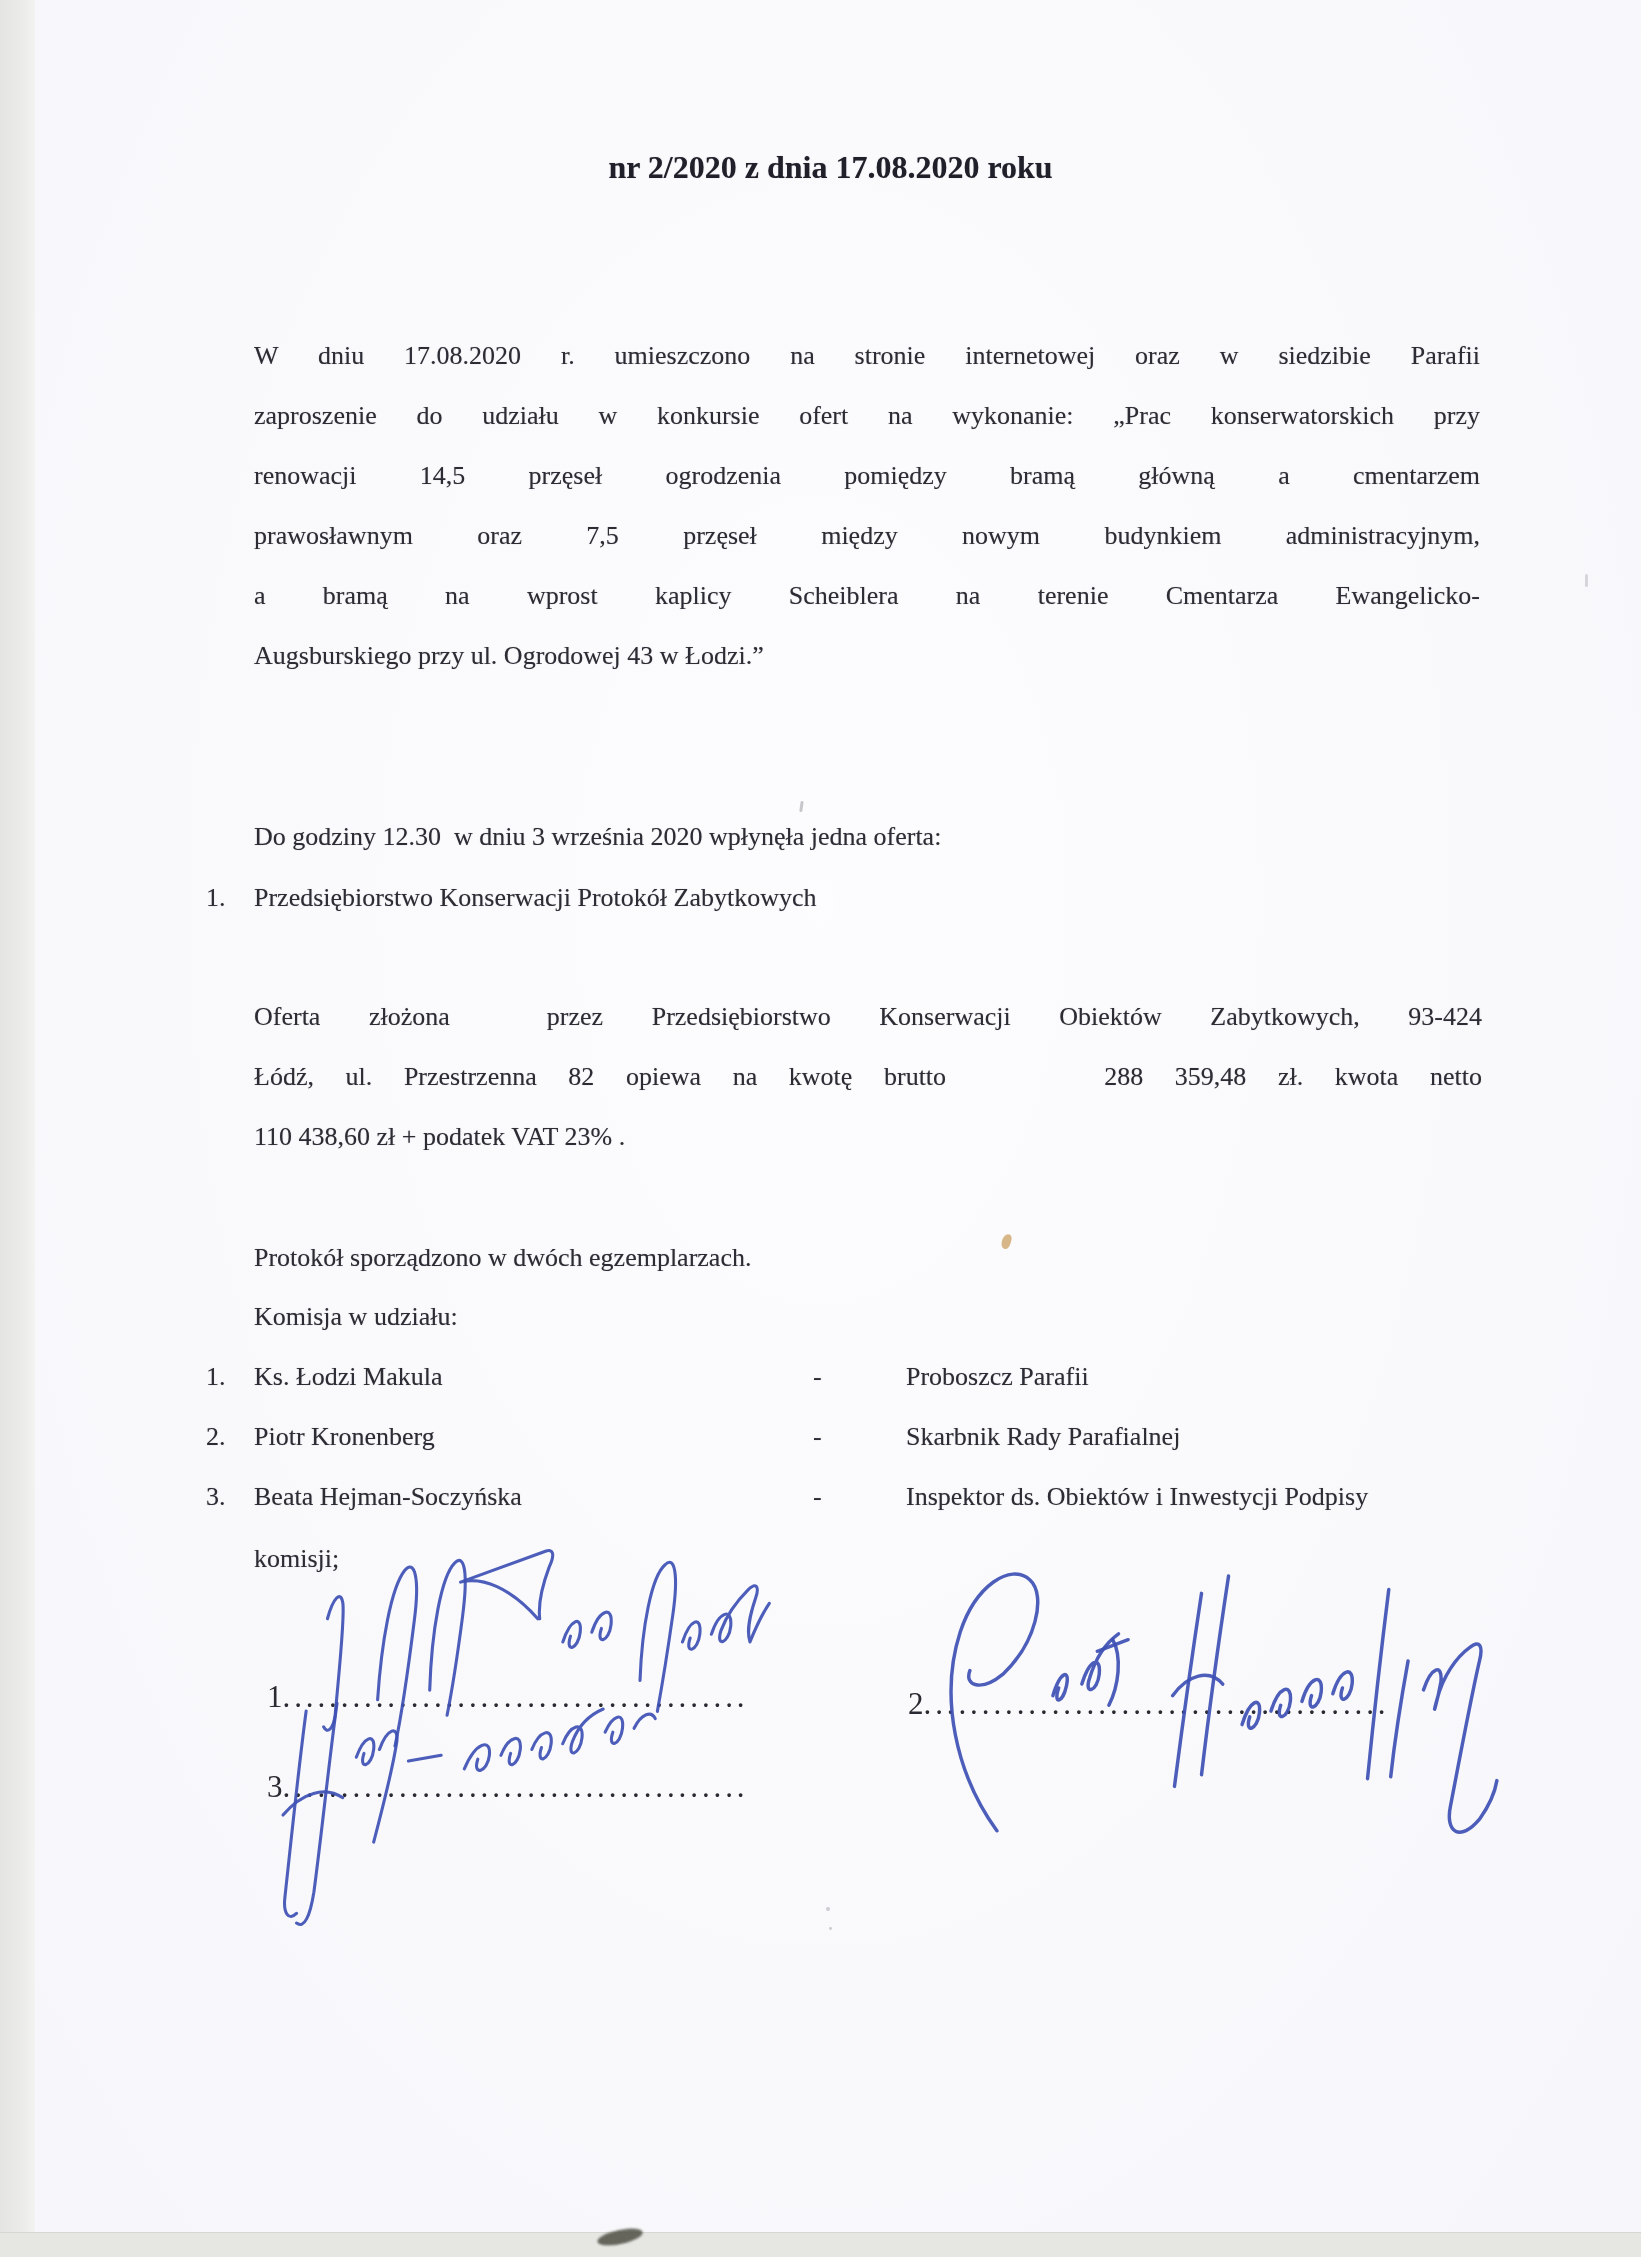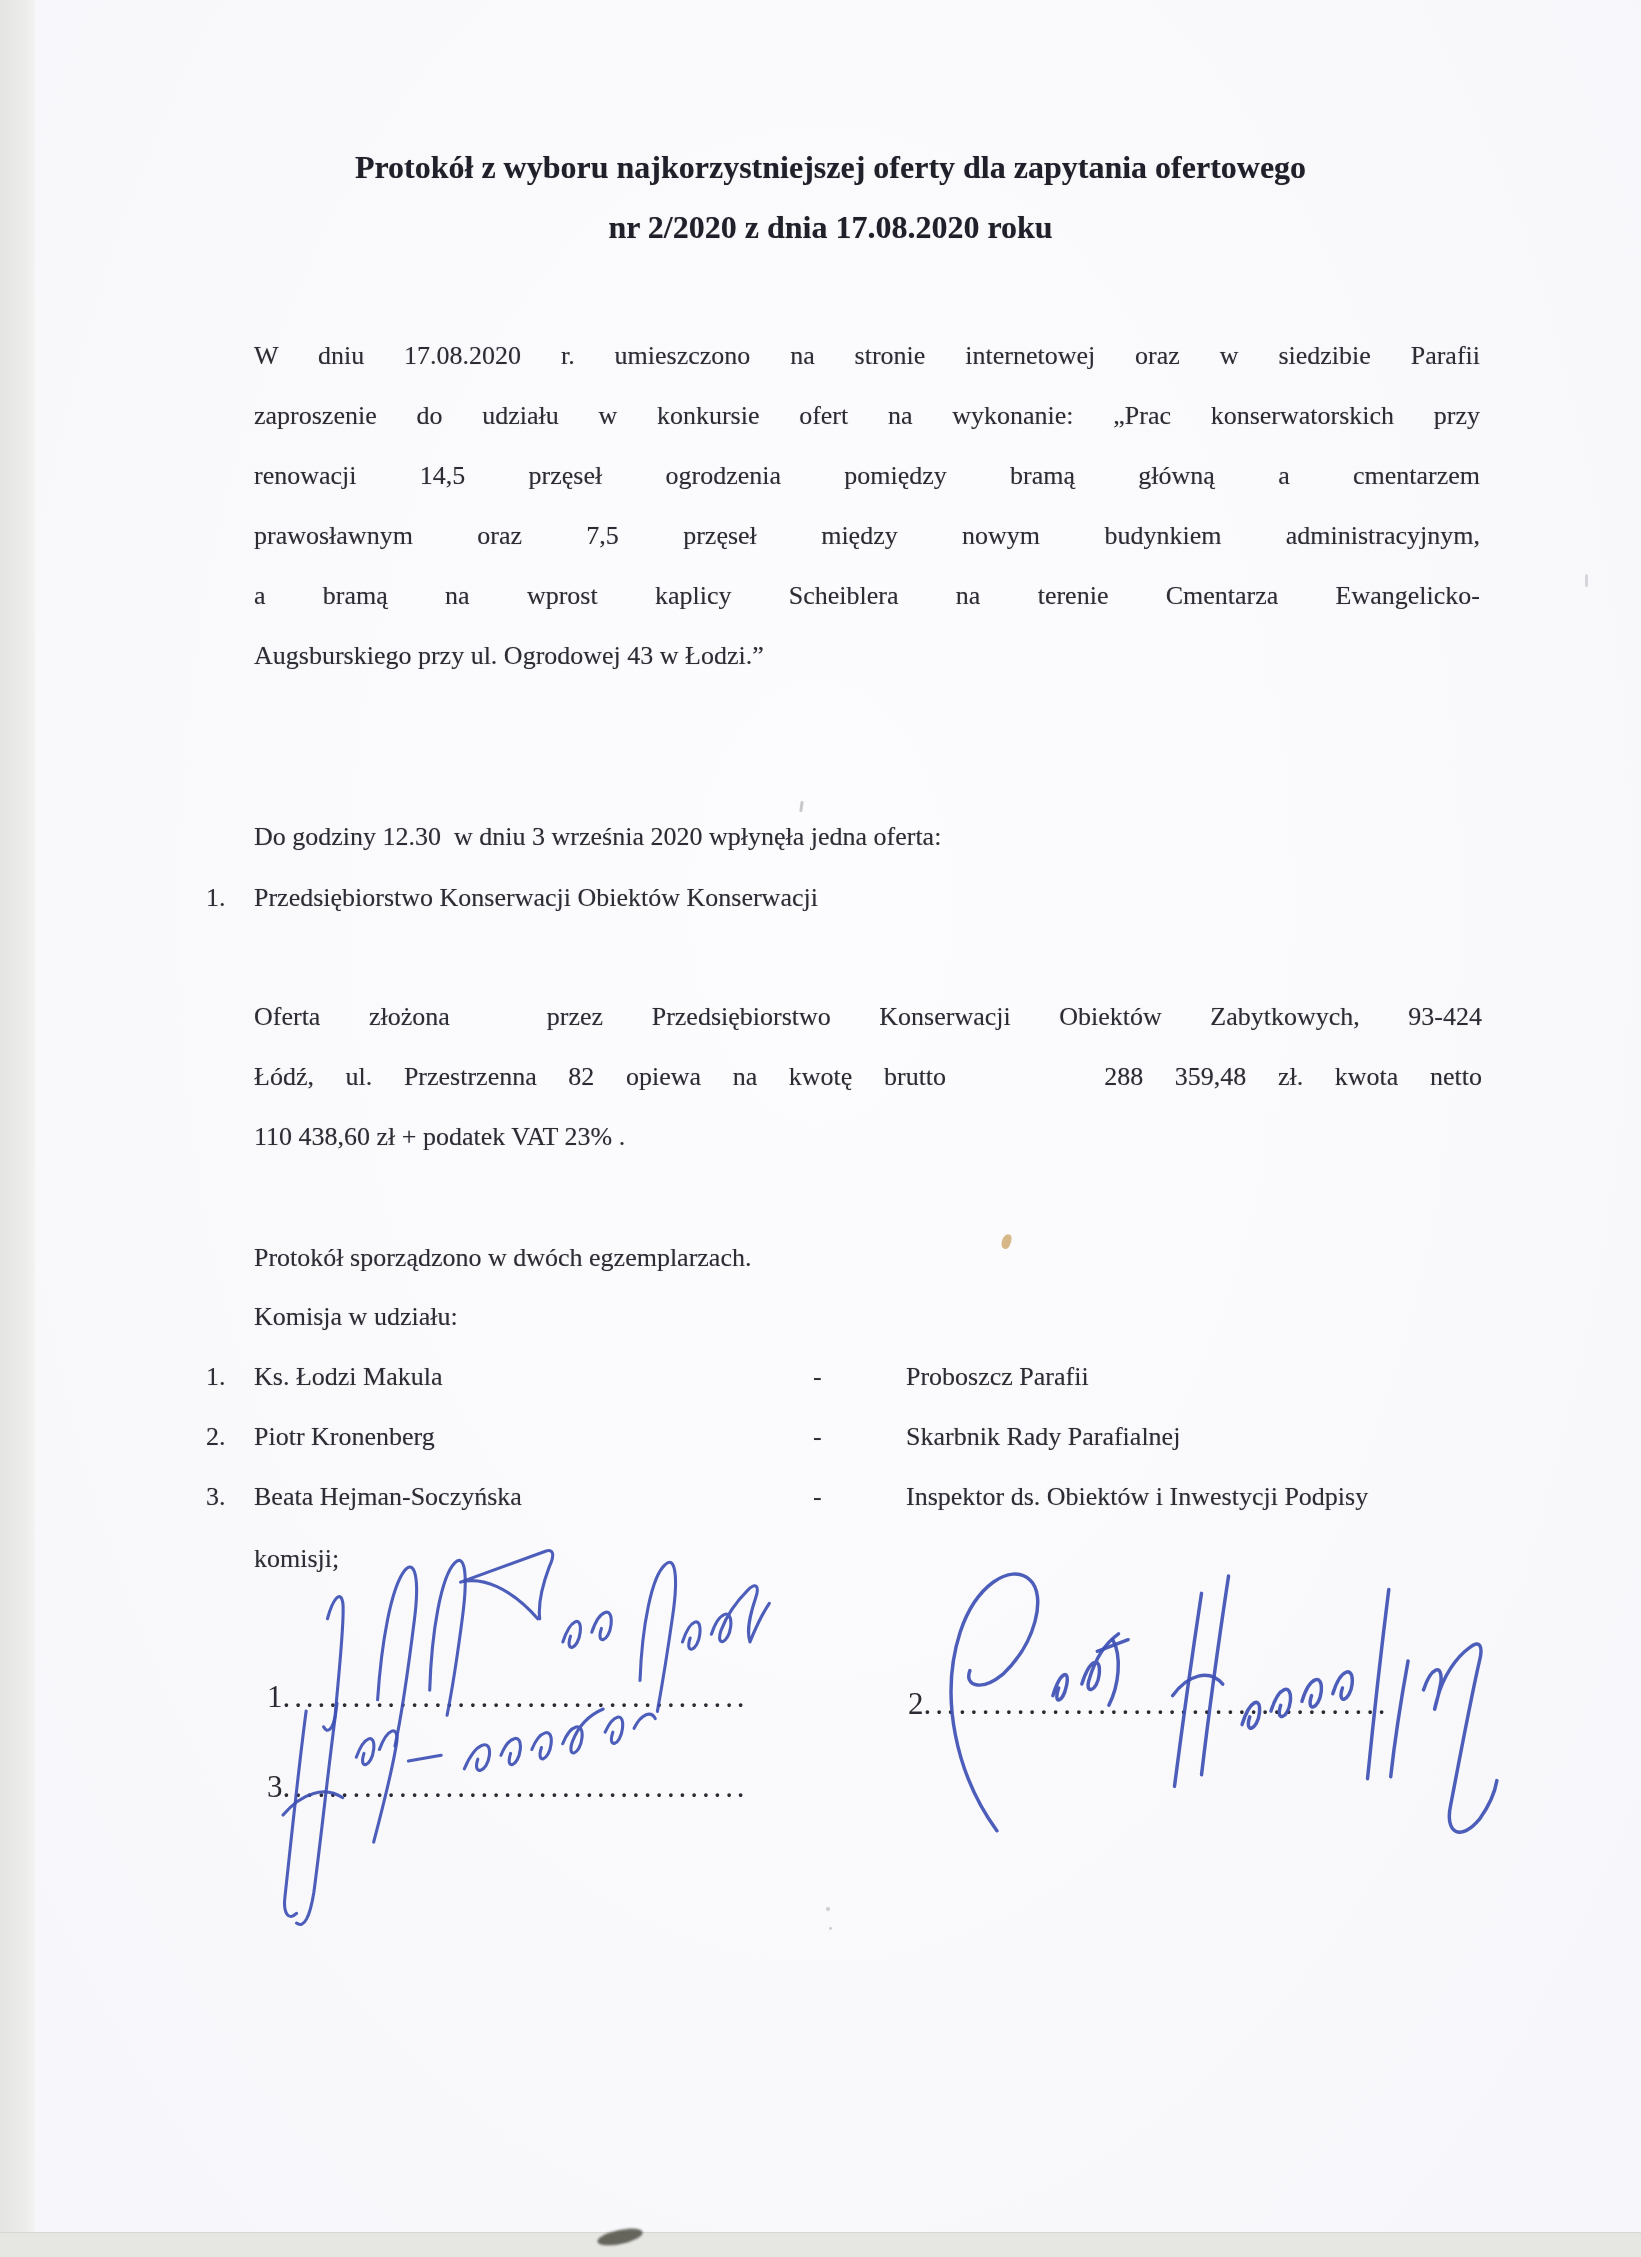--- a/index.html
+++ b/index.html
@@ -72,36 +72,35 @@
     border-radius:50%;transform:rotate(-12deg);filter:blur(1.2px);z-index:3;}
 </style>
 </head>
 <body>
 
 <div class="page">
 
   <div class="scan-strip-left"></div>
 
   <div class="txt doc-title">
-    <div>Protokół z wyboru najkorzystniejszej oferty dla zapytania ofertowego</div>
     <div>nr 2/2020 z dnia 17.08.2020 roku</div>
   </div>
 
   <div class="txt para p1">
     <div class="jline">W dniu 17.08.2020 r. umieszczono na stronie internetowej oraz w siedzibie Parafii</div>
     <div class="jline">zaproszenie do udziału w konkursie ofert na wykonanie: „Prac konserwatorskich przy</div>
     <div class="jline">renowacji 14,5 przęseł ogrodzenia pomiędzy bramą główną a cmentarzem</div>
     <div class="jline">prawosławnym oraz 7,5 przęseł między nowym budynkiem administracyjnym,</div>
     <div class="jline">a bramą na wprost kaplicy Scheiblera na terenie Cmentarza Ewangelicko-</div>
     <div class="jline last">Augsburskiego przy ul. Ogrodowej 43 w Łodzi.”</div>
   </div>
 
   <div class="txt offers-intro">Do godziny 12.30&nbsp; w dniu 3 września 2020 wpłynęła jedna oferta:</div>
   <div class="txt offer-number">1.</div>
-  <div class="txt offer-name">Przedsiębiorstwo Konserwacji Obiektów Konserwacji</div>
+  <div class="txt offer-name">Przedsiębiorstwo Konserwacji Protokół Zabytkowych</div>
 
   <div class="txt para p2">
     <div class="jline">Oferta złożona&nbsp; przez Przedsiębiorstwo Konserwacji Obiektów Zabytkowych, 93-424</div>
     <div class="jline">Łódź, ul. Przestrzenna 82 opiewa na kwotę brutto&nbsp;&nbsp;&nbsp;&nbsp; 288 359,48 zł. kwota netto</div>
     <div class="jline last">110 438,60 zł + podatek VAT 23% .</div>
   </div>
 
   <div class="txt copies-note">Protokół sporządzono w dwóch egzemplarzach.</div>
   <div class="txt committee-heading">Komisja w udziału:</div>
 

